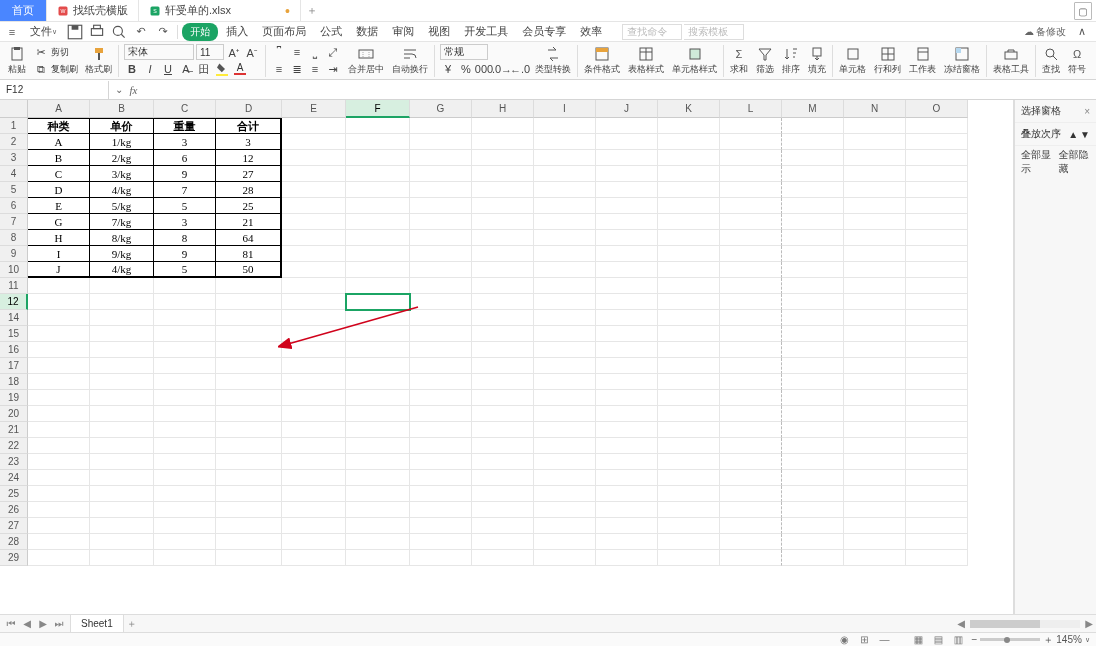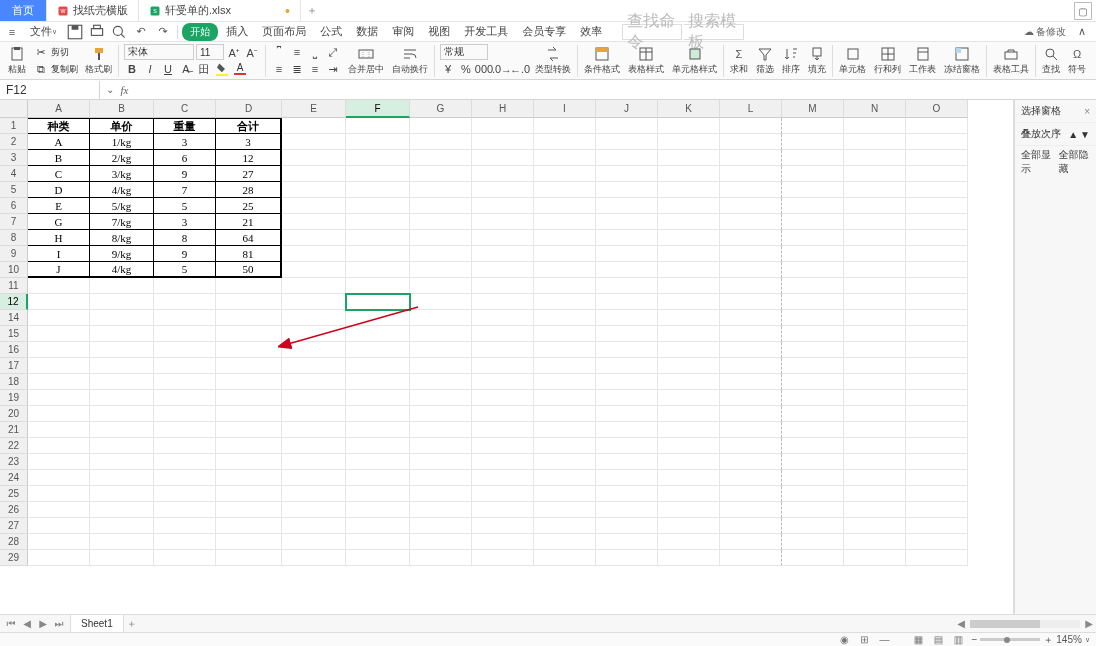--- a/index.html
+++ b/index.html
@@ -22,39 +22,39 @@
 .tab-add { width: 22px; display:flex; align-items:center; justify-content:center; color:#888; }
 .titlebar-spacer { flex: 1; }
 .win-ctl { width: 18px; height: 18px; margin: 2px 4px; border: 1px solid #bbb; display:flex; align-items:center; justify-content:center; font-size:10px; color:#666; border-radius:1px; }
 
 
 .menubar { display: flex; align-items: center; height: 20px; padding: 0 4px 0 2px; border-bottom: 1px solid #e5e5e5; gap: 2px; }
 .menubtn, .menu-item { padding: 0 6px; font-size: 11px; color: #444; height:18px; display:flex; align-items:center; }
 .menu-icon-only { width: 20px; height: 18px; display:flex; align-items:center; justify-content:center; color:#555; }
 .menu-item.active { background: #1ba464; color: #fff; border-radius: 8px; padding: 0 8px; font-size: 10px; }
 .menubar-spacer { flex: 1; }
-.searchbox { width: 60px; height: 16px; border: 1px solid #ddd; font-size: 16px; padding: 0 4px; color:#999; display:flex; align-items:center; }
+.searchbox { width: 60px; height: 16px; border: 1px solid #ddd; font-size: 10px; padding: 0 4px; color:#999; display:flex; align-items:center; }
 .sep-v { width: 1px; height: 14px; background: #ddd; margin: 0 2px; }
 
 
 .ribbon { display: flex; align-items: center; height: 38px; border-bottom: 1px solid #d5d5d5; padding: 0 4px; background: #fafafa; gap: 0; }
 .rgrp { display:flex; flex-direction:column; align-items:center; justify-content:center; padding: 0 4px; height:38px; }
 .rgrp .ic { width:16px; height:16px; display:flex; align-items:center; justify-content:center; color:#555; }
 .rgrp .lbl { font-size: 9px; color:#444; margin-top:1px; white-space:nowrap; }
 .rcol { display:flex; flex-direction:column; justify-content:center; height:38px; gap:1px; padding:0 3px; }
 .rcol-row { display:flex; align-items:center; gap:2px; height:16px; }
 .rbtn { width:16px; height:16px; display:flex; align-items:center; justify-content:center; font-size:11px; color:#444; }
 .rsep { width: 1px; height: 32px; background: #ddd; margin: 0 2px; }
 .font-sel { width: 70px; height:16px; border:1px solid #ccc; font-size:10px; padding:0 3px; color:#333; display:flex; align-items:center; }
 .font-size-sel { width: 28px; height:16px; border:1px solid #ccc; font-size:10px; padding:0 3px; display:flex; align-items:center; }
 .dropdn-caret { font-size:7px; color:#666; }
 
 
 .formula-bar { display:flex; align-items:center; height:20px; border-bottom:1px solid #d5d5d5; background:#fff; }
-.name-box { width: 100px; height:18px; border-right:1px solid #d5d5d5; padding:0 6px; font-size:12px; color:#333; display:flex; align-items:center; }
+.name-box { width: 109px; height:18px; border-right:1px solid #d5d5d5; padding:0 6px; font-size:10px; color:#333; display:flex; align-items:center; }
 .fx-box { display:flex; align-items:center; padding:0 6px; gap:6px; font-size:10px; color:#666; }
 .fx-box .fx { font-style:italic; font-family:serif; font-size:11px; }
 .formula-input { flex:1; height:18px; border:0; font-size:10px; padding:0 4px; }
 
 
 .workspace { display:flex; height: calc(100% - 22px - 20px - 38px - 20px - 18px - 14px); }
 .grid-pane { flex:1; position:relative; overflow:hidden; border-right:1px solid #ddd; }
 .side-pane { width: 82px; background:#f7f7f7; border-left:1px solid #ddd; display:flex; flex-direction:column; font-size:10px; color:#444; }
 .side-pane .sec-hdr { padding:4px 6px; display:flex; align-items:center; justify-content:space-between; color:#333; }
 .side-pane .sec-body { flex:1; padding:4px 6px; color:#666; }

